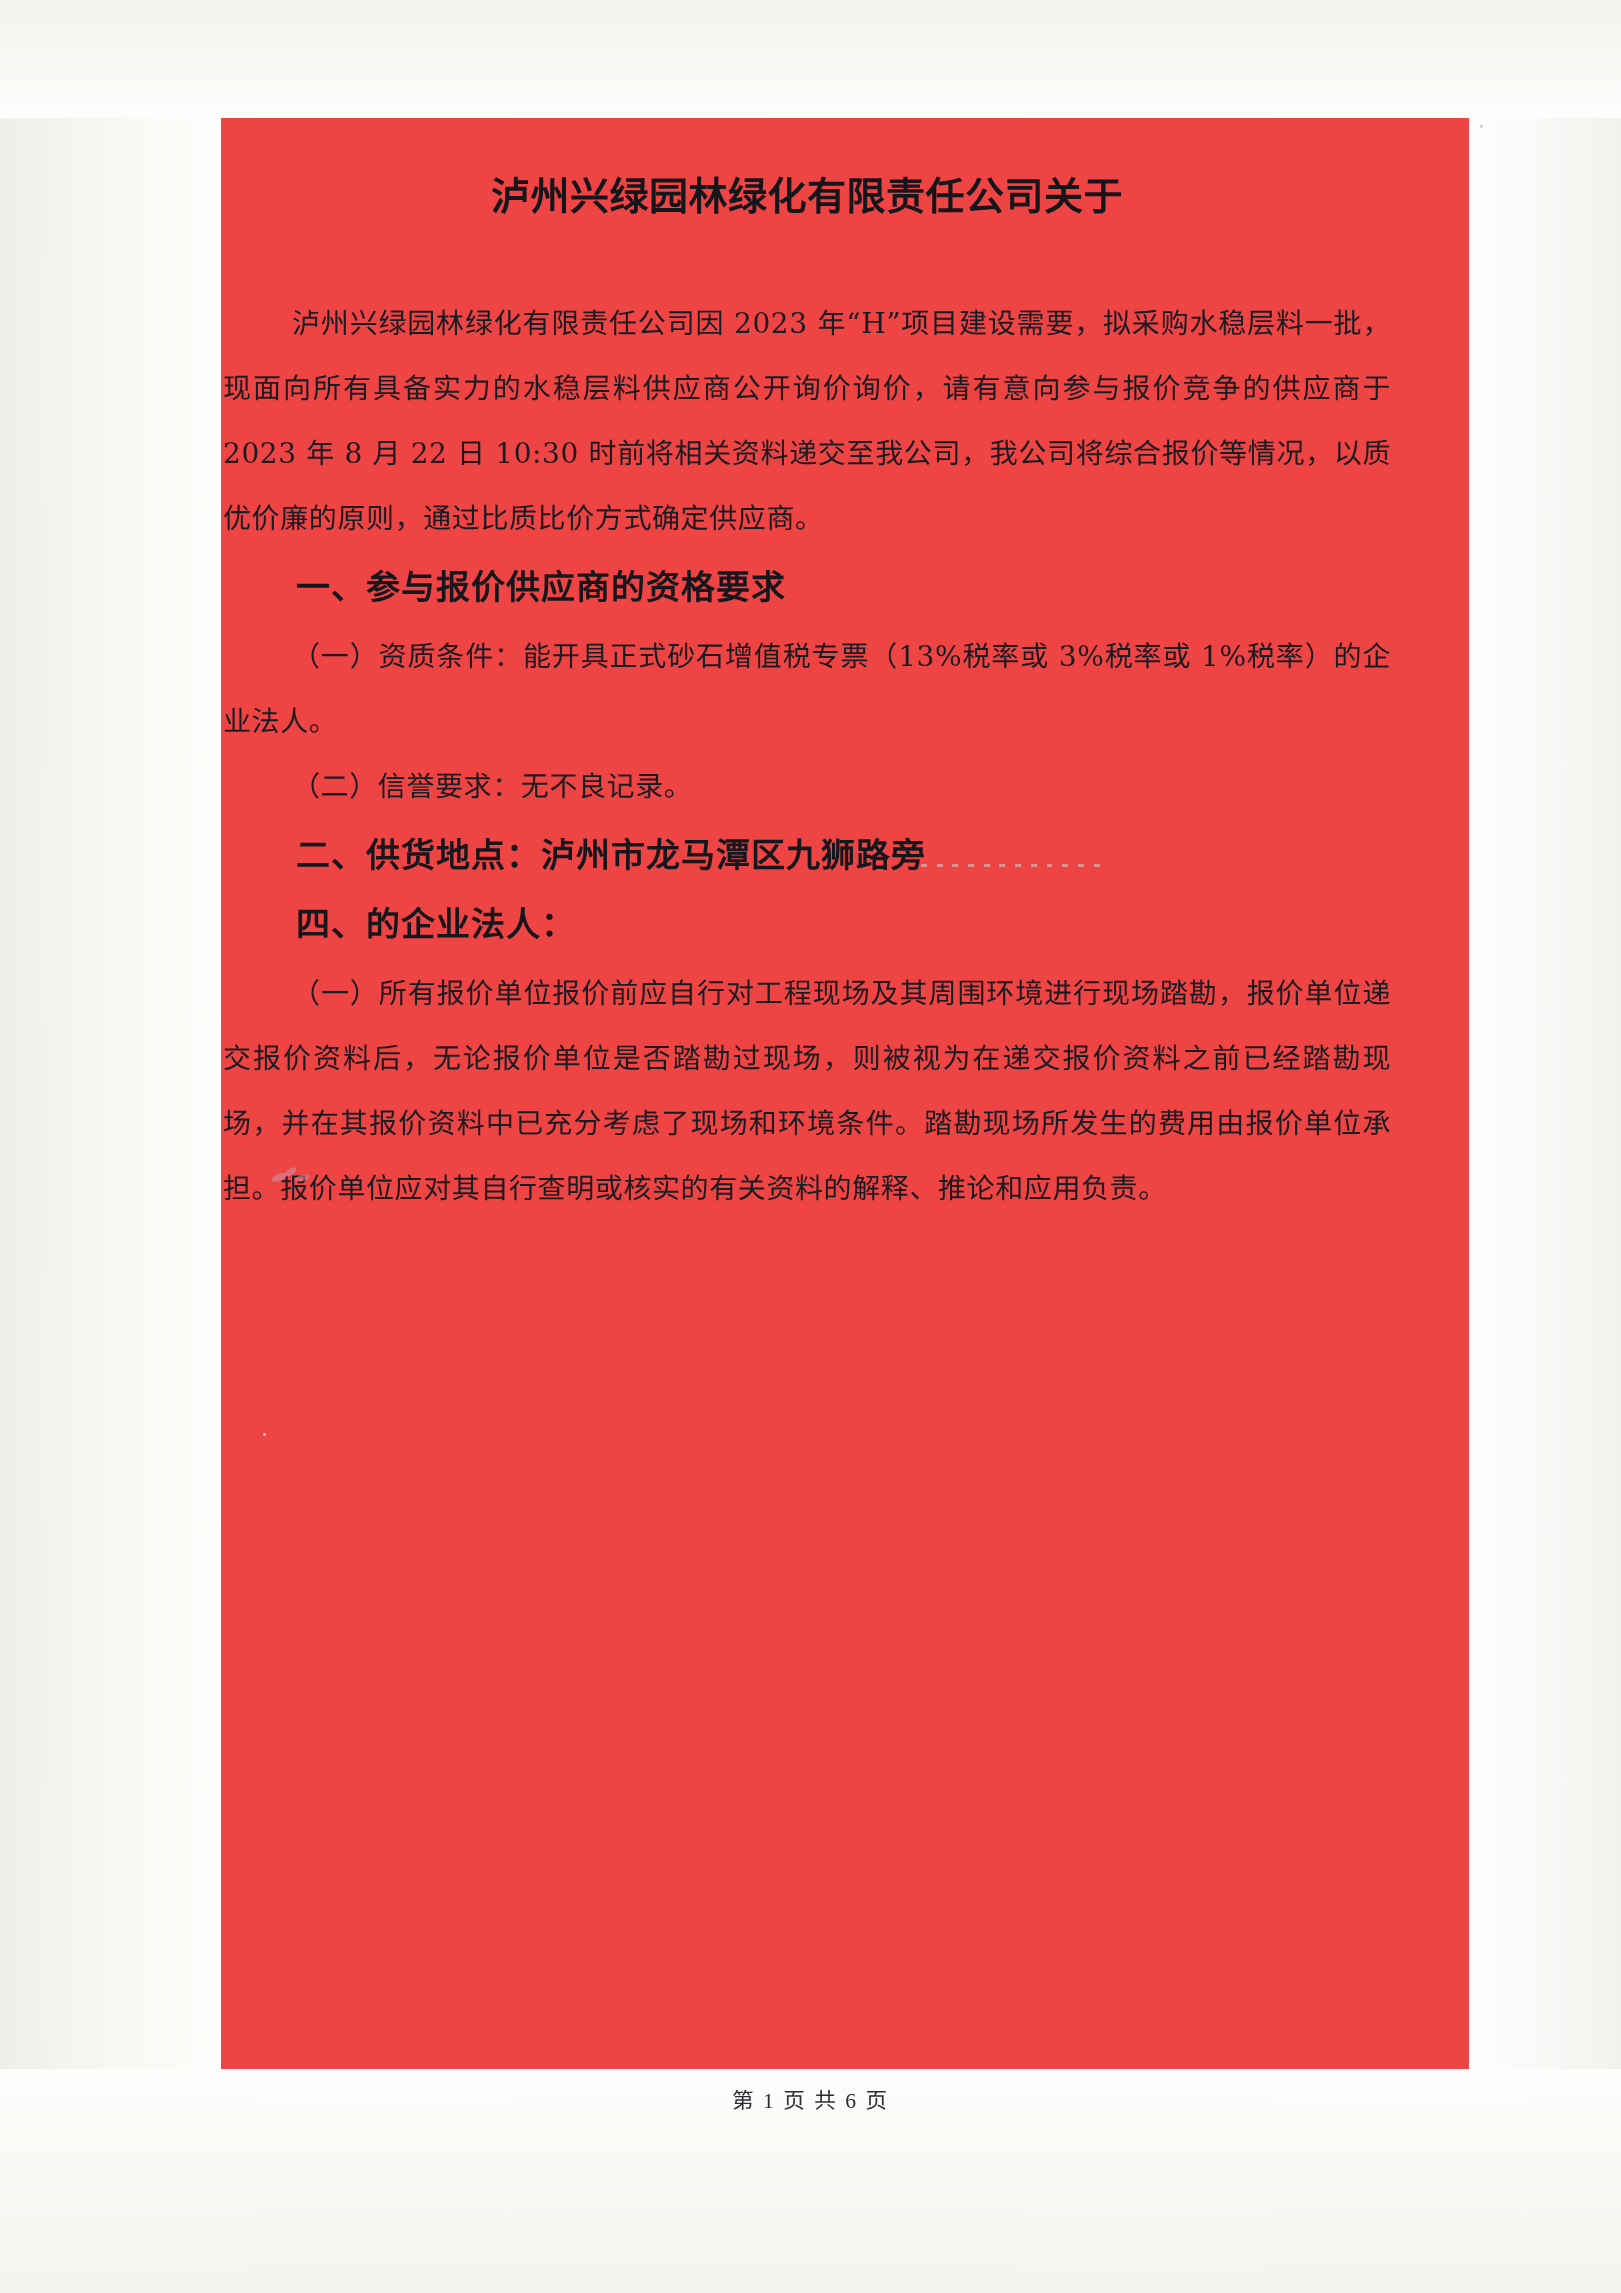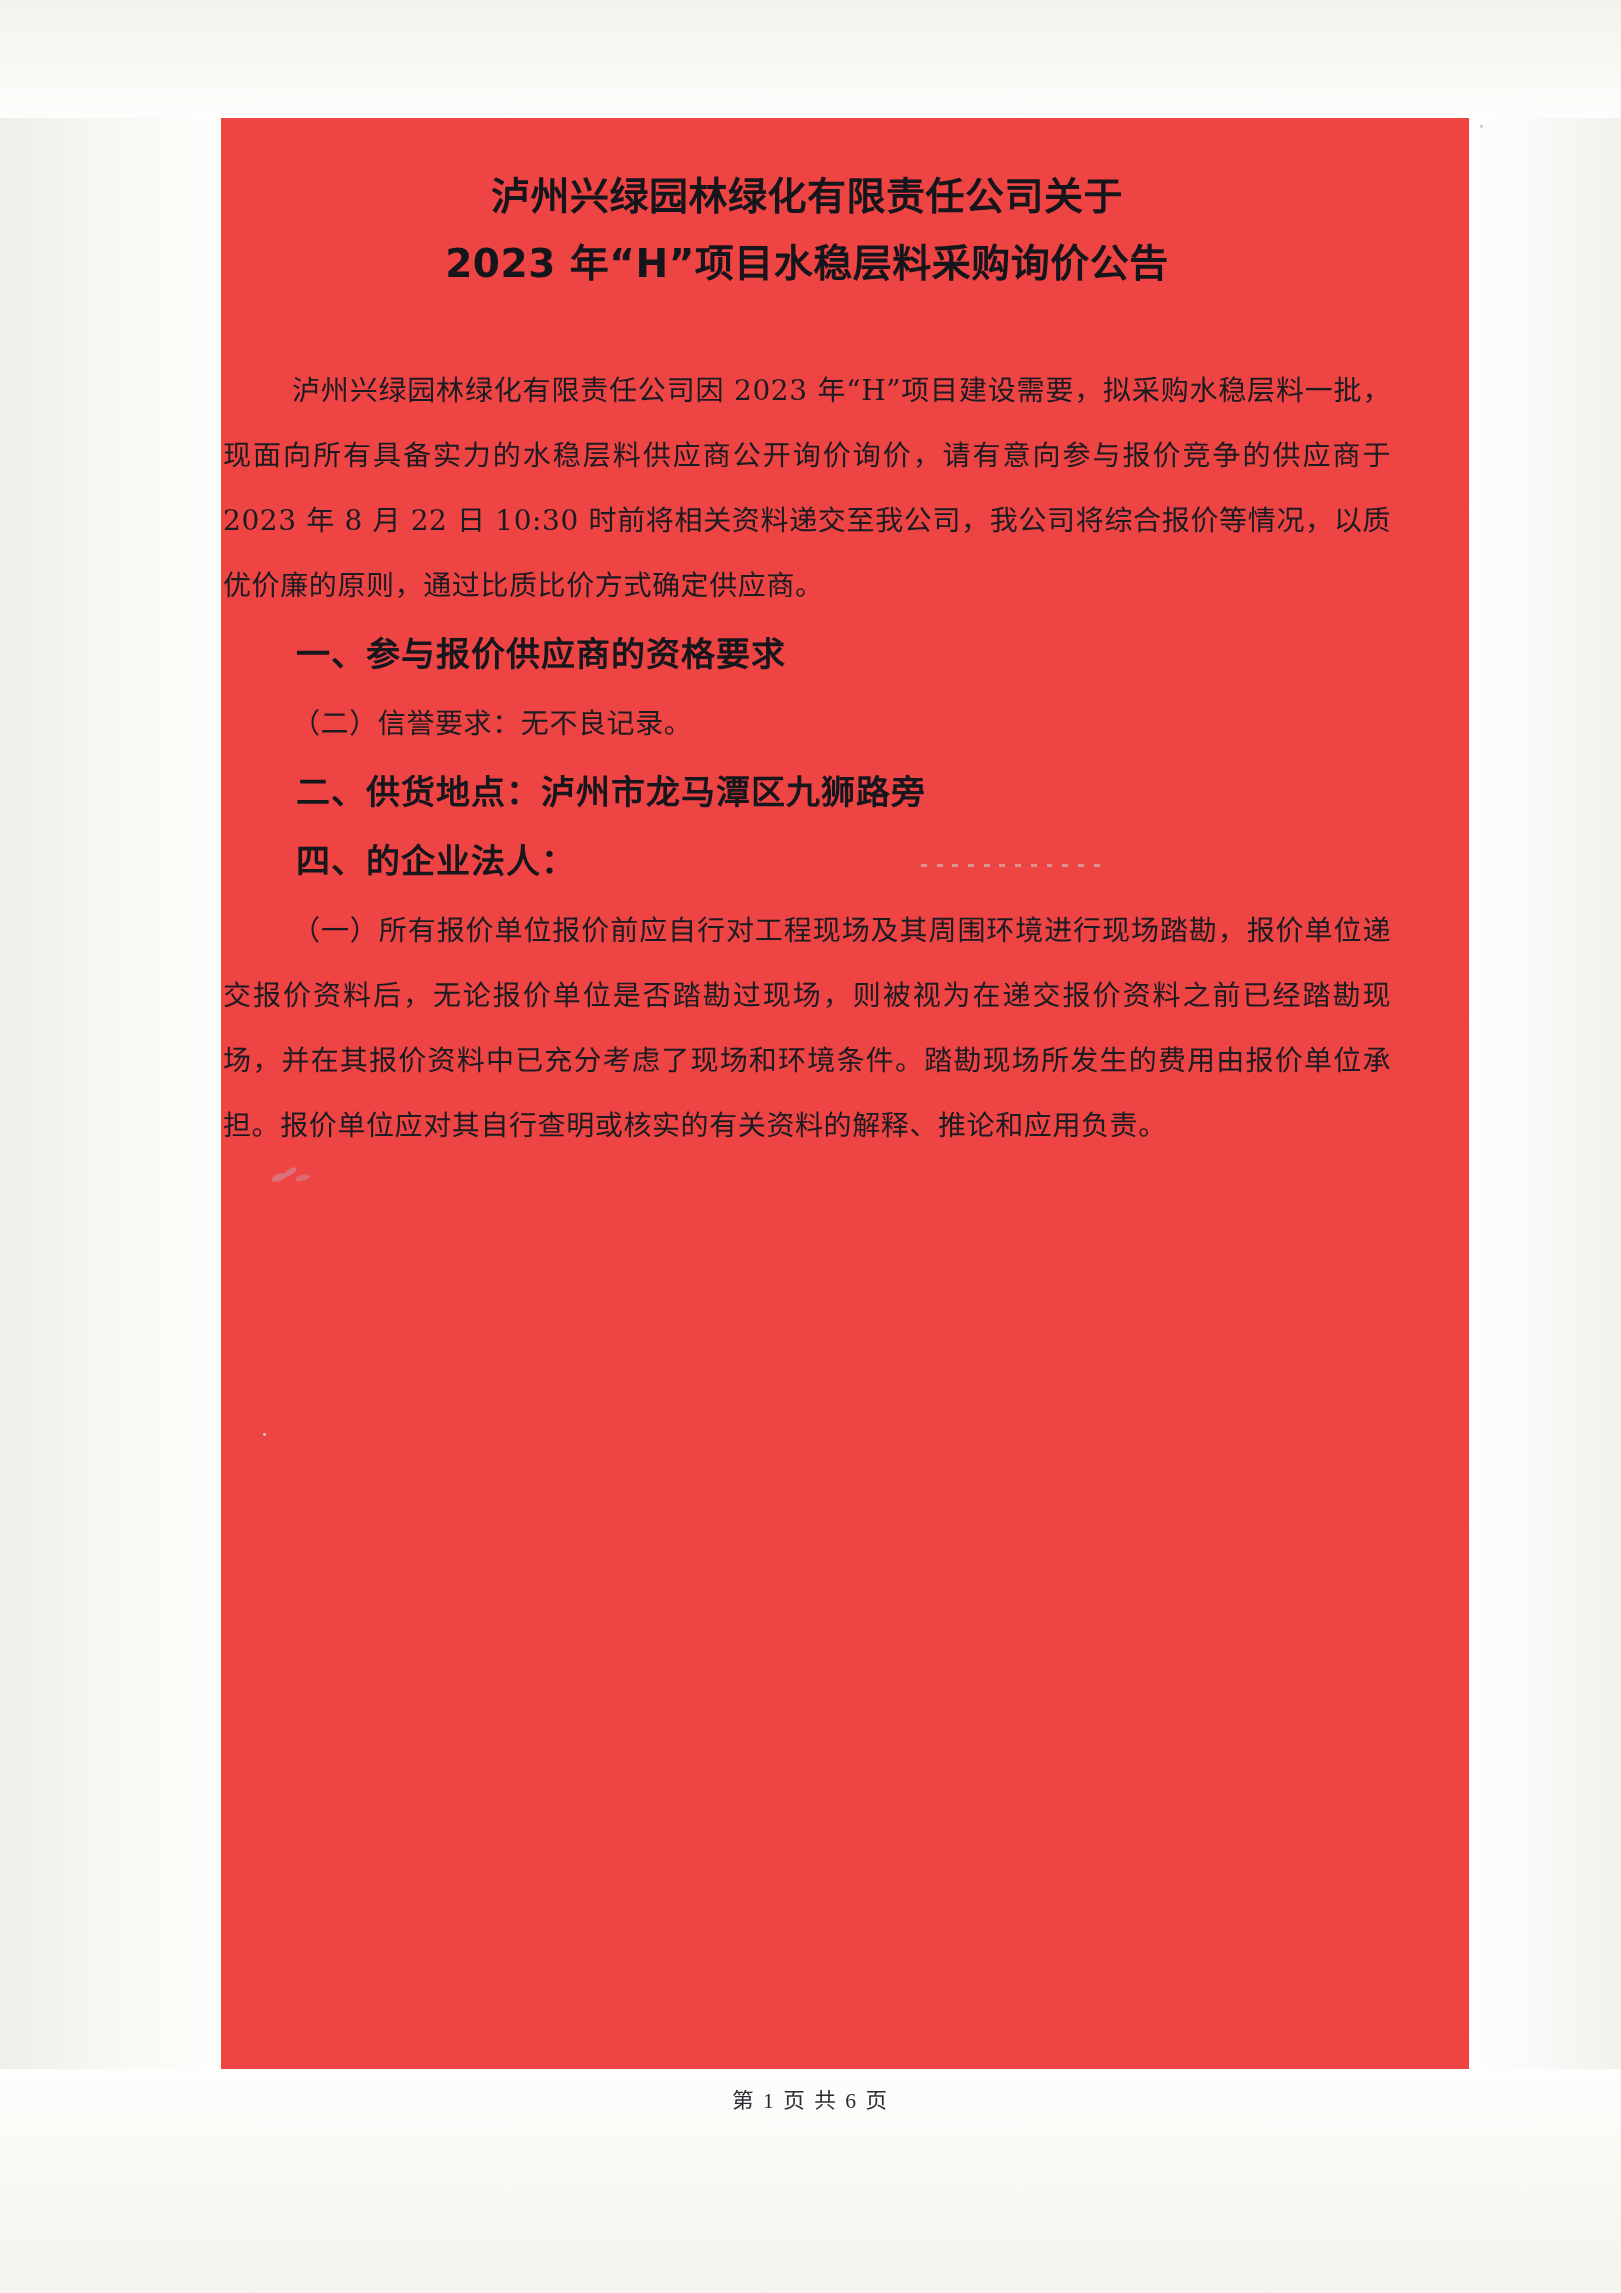--- a/index.html
+++ b/index.html
@@ -166,28 +166,28 @@
   <div class="scan-shade-top"></div>
   <div class="scan-shade-bottom"></div>
 
   <div class="speck" style="left:1480px; top:125px;"></div>
   <div class="speck" style="left:263px; top:1433px;"></div>
 
   <div class="content">
 
     <div class="doc-title">
       <span class="line1">泸州兴绿园林绿化有限责任公司关于</span>
-      <span class="line2">2023 年“H”项目水稳层料采购询价公告</span>
     </div>
 
     <div class="body-block">
 
       <p class="para">泸州兴绿园林绿化有限责任公司因 2023 年“H”项目建设需要，拟采购水稳层料一批，现面向所有具备实力的水稳层料供应商公开询价询价，请有意向参与报价竞争的供应商于 2023 年 8 月 22 日 10:30 时前将相关资料递交至我公司，我公司将综合报价等情况，以质优价廉的原则，通过比质比价方式确定供应商。</p>
 
       <p class="heading">一、参与报价供应商的资格要求</p>
+      <p class="para">（一）资质条件：能开具正式砂石增值税专票（13%税率或 3%税率或 1%税率）的企业法人。</p>
       <p class="para">（二）信誉要求：无不良记录。</p>
 
       <p class="heading">
         <span>二、供货地点：</span><span class="normal">泸州市龙马潭区九狮路旁</span>
       </p>
 
 
       <p class="heading">四、的企业法人：</p>
       <p class="para">（一）所有报价单位报价前应自行对工程现场及其周围环境进行现场踏勘，报价单位递交报价资料后，无论报价单位是否踏勘过现场，则被视为在递交报价资料之前已经踏勘现场，并在其报价资料中已充分考虑了现场和环境条件。踏勘现场所发生的费用由报价单位承担。报价单位应对其自行查明或核实的有关资料的解释、推论和应用负责。</p>
 

